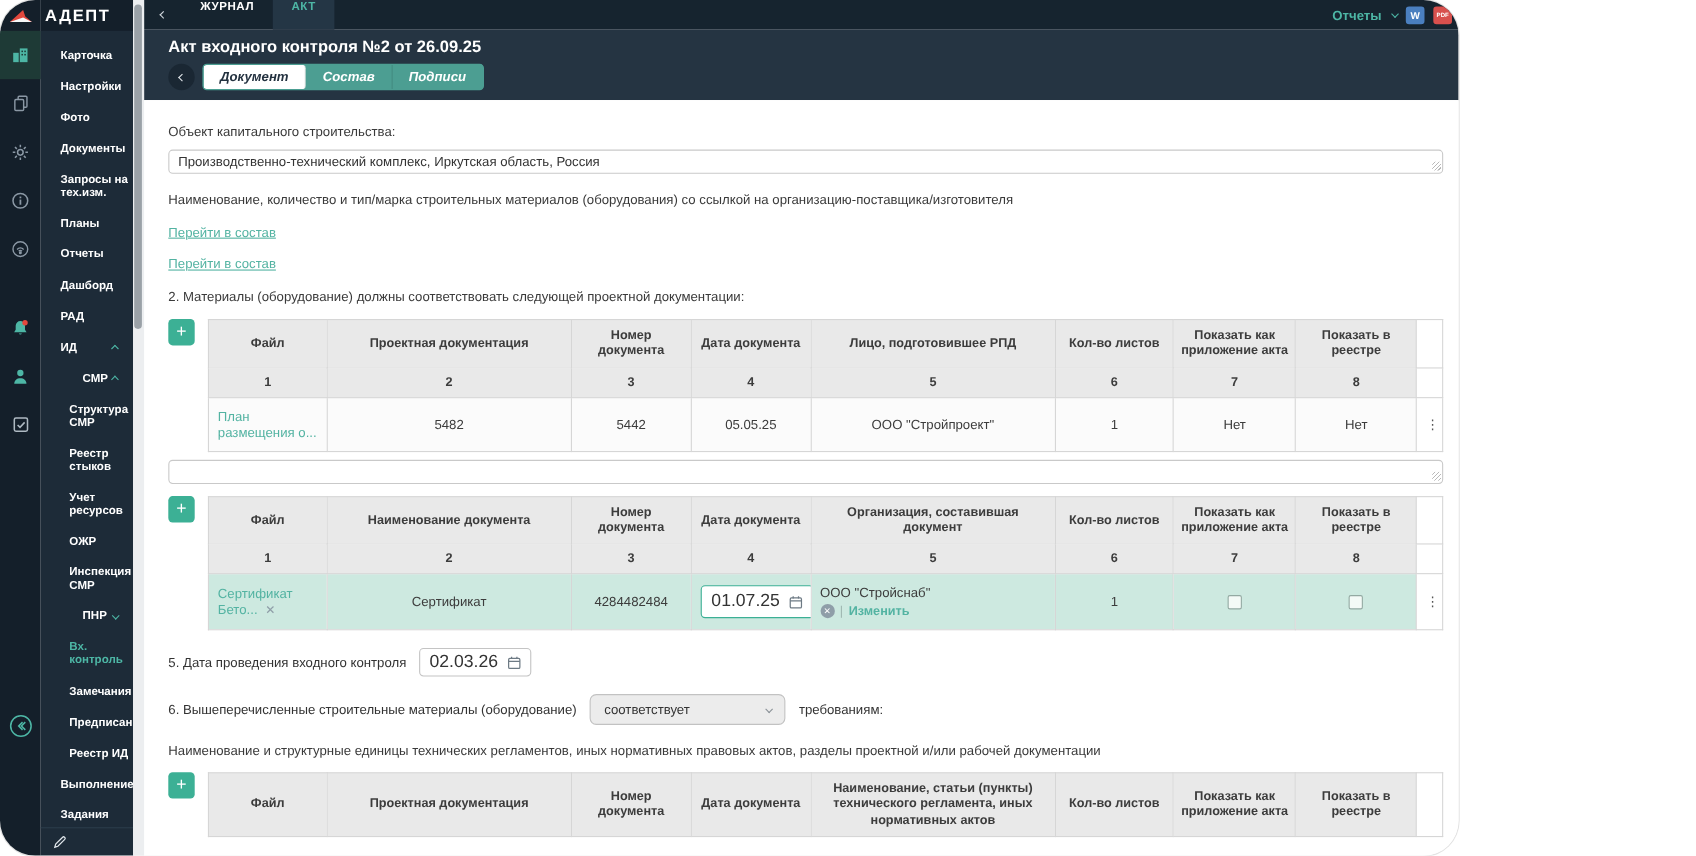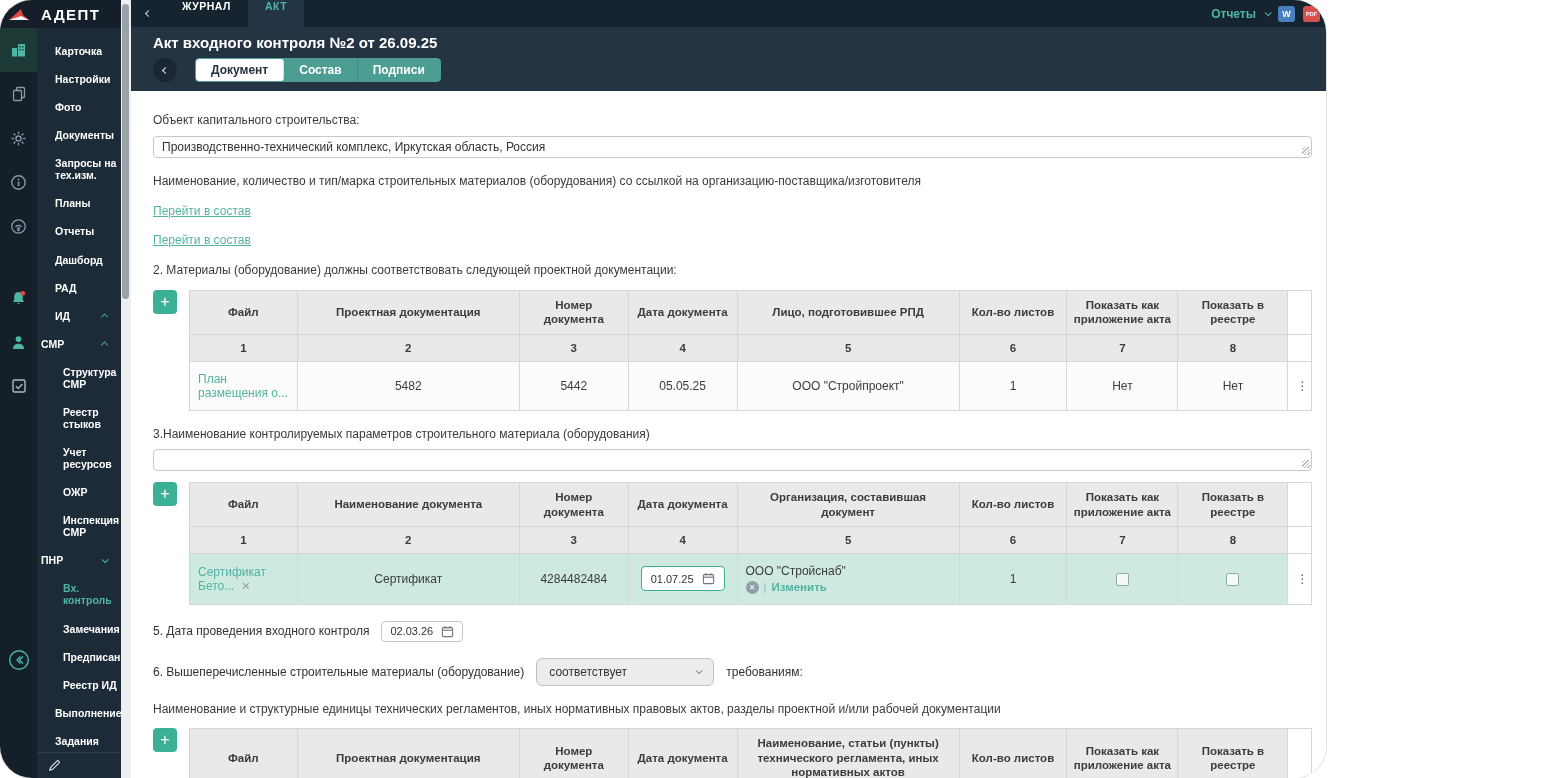--- a/index.html
+++ b/index.html
@@ -14,21 +14,21 @@
   .rail-item{ width:37px; height:44px; display:flex; align-items:center; justify-content:center; cursor:pointer; }
   .rail-item.active{ background:#1e3a36; }
   .rail-gap{ height:28px; }
   .rail-collapse{ margin-top:auto; margin-bottom:96px; }
 
   
   .sidebar{ width:84px; background:#1d2b38; color:#fff; display:flex; flex-direction:column; flex:none; position:relative; }
   .side-logo{ height:28px; display:flex; align-items:center; font-weight:bold; font-size:15px; letter-spacing:1.5px; padding-left:4px; background:#141f2a; }
   .side-menu{ flex:1; overflow:hidden; padding:9px 0 0 0; }
   .side-item{ font-size:10.5px; font-weight:bold; padding:8px 4px 8px 18px; line-height:1.15; cursor:pointer; color:#fff; display:flex; align-items:center; }
-  .side-item.lvl2{ padding-left:4px; }
+  .side-item.lvl2{ padding-left:38px; }
   .side-item.lvl3{ padding-left:26px; }
   .side-item.active{ color:#4db6a5; }
   .side-item .chev{ margin-left:auto; margin-right:10px; color:#4db6a5; }
   .side-footer{ height:26px; border-top:1px solid #2b3c4a; display:flex; align-items:center; padding-left:10px; }
 
   .chev{ display:inline-block; width:5px; height:5px; border-right:1.6px solid currentColor; border-bottom:1.6px solid currentColor; }
   .chev.up{ transform:rotate(-135deg) translate(-1px,-1px); }
   .chev.down{ transform:rotate(45deg) translateY(-1px); }
   .chev.left{ transform:rotate(135deg); }
 
@@ -44,21 +44,21 @@
   .nav-tab{ height:27px; display:flex; padding:0 17px; font-size:10.5px; font-weight:bold; letter-spacing:.5px; cursor:pointer; }
   .nav-tab.active{ background:#243645; color:#4db6a5; }
   .nav-right{ margin-left:auto; display:flex; align-items:center; gap:8px; padding-right:6px; }
   .reports{ color:#4db6a5; font-size:12px; font-weight:bold; display:flex; align-items:center; gap:9px; cursor:pointer; }
   .doc-ico{ width:17px; height:16px; border-radius:3px; display:flex; align-items:center; justify-content:center; color:#fff; font-weight:bold; cursor:pointer; }
   .doc-ico.word{ background:#4a7fbf; font-size:9px; }
   .doc-ico.pdf{ background:#d8504d; font-size:5.5px; }
 
   .header-band{ background:#253442; color:#fff; padding:7px 16px 9px 22px; flex:none; }
   .page-title{ font-size:15px; font-weight:bold; margin-bottom:7px; }
-  .seg-row{ display:flex; align-items:center; gap:18px; }
+  .seg-row{ display:flex; align-items:center; gap:7px;font-style:italic; }
   .back-circle{ width:24px; height:24px; border-radius:50%; background:#1a2733; display:flex; align-items:center; justify-content:center; color:#e3e8ec; cursor:pointer; }
   .segmented{ display:flex; background:#4c9e92; border:1px solid #4c9e92; border-radius:4px; overflow:hidden; }
   .seg{ padding:4px 15px; font-size:12px; font-weight:bold; color:#fff; cursor:pointer; border-right:1px solid rgba(0,0,0,.12); }
   .seg:last-child{ border-right:none; }
   .seg.active{ background:#fff; color:#243240; border-radius:3px; }
 
   .content{ flex:1; background:#fff; padding:20px 14px 0 22px; overflow:hidden; color:#333; font-size:12px; }
   .lbl{ margin-top:16px; line-height:1.3; color:#3a3a3a; }
   .lbl.first{ margin-top:2px; }
   .text-input{ margin-top:7px; width:100%; height:22px; border:1px solid #c9c9c9; border-radius:4px; font-size:12px; padding:2px 8px; color:#333; font-family:inherit; position:relative; background:#fff; }
@@ -78,21 +78,21 @@
   td.kebab, th.kebab{ background:#fff !important; }
   td.kebab{ color:#555; font-size:13px; cursor:pointer; }
   .cell-link{ color:#53b3a2; cursor:pointer; }
   td.left{ text-align:left; padding-left:12px; }
   .x-btn{ color:#8f9ea8; margin-left:7px; cursor:pointer; font-size:11px; }
   .org-line2{ display:flex; align-items:center; gap:5px; margin-top:3px; font-weight:bold; color:#53b3a2; font-size:11.5px; }
   .gx{ width:13px; height:13px; border-radius:50%; background:#8f9ea8; color:#fff; font-size:8px; display:inline-flex; align-items:center; justify-content:center; cursor:pointer; }
   .sep{ color:#9db5ae; font-weight:normal; }
   .cb{ display:inline-block; width:13px; height:13px; border:1.5px solid #93a9a2; border-radius:2px; background:#f4faf7; cursor:pointer; vertical-align:middle; }
 
-  .date-input{ display:inline-flex; align-items:center; gap:8px; border:1px solid #c4c4c4; border-radius:4px; padding:3px 8px; background:#fff; font-size:11px; color:#333; cursor:text; }
+  .date-input{ display:inline-flex; align-items:center; gap:8px; border:1px solid #c4c4c4; border-radius:4px; padding:3px 8px; background:#fff; font-size:16px; color:#333; cursor:text; }
   .date-input.teal{ border:1.5px solid #3cb095; padding:5px 9px; background:#fff; }
   .inline-row{ display:flex; align-items:center; gap:12px; margin-top:16px; }
   .select-box{ display:inline-flex; align-items:center; justify-content:space-between; width:178px; background:#ececec; border:1px solid #c2c2c2; border-radius:6px; padding:6px 12px; font-size:12px; color:#333; cursor:pointer; }
   .select-box .chev{ color:#8a9197; }
 
   svg{ display:block; }
 </style>
 </head>
 <body>
 
@@ -353,21 +353,20 @@
             <td>ООО "Стройпроект"</td>
             <td>1</td>
             <td>Нет</td>
             <td>Нет</td>
             <td class="kebab">⋮</td>
           </tr>
         </tbody>
           </table>
       </div>
 
-      <div class="lbl">3.Наименование контролируемых параметров строительного материала (оборудования)</div>
       <div class="ta-wrap"><input class="text-input" style=""></div>
 
 
       <div class="table-block">
         <button class="add-btn">+</button>
         <table>
           <colgroup>
               <col style="width:9.6%">
               <col style="width:19.8%">
               <col style="width:9.7%">

